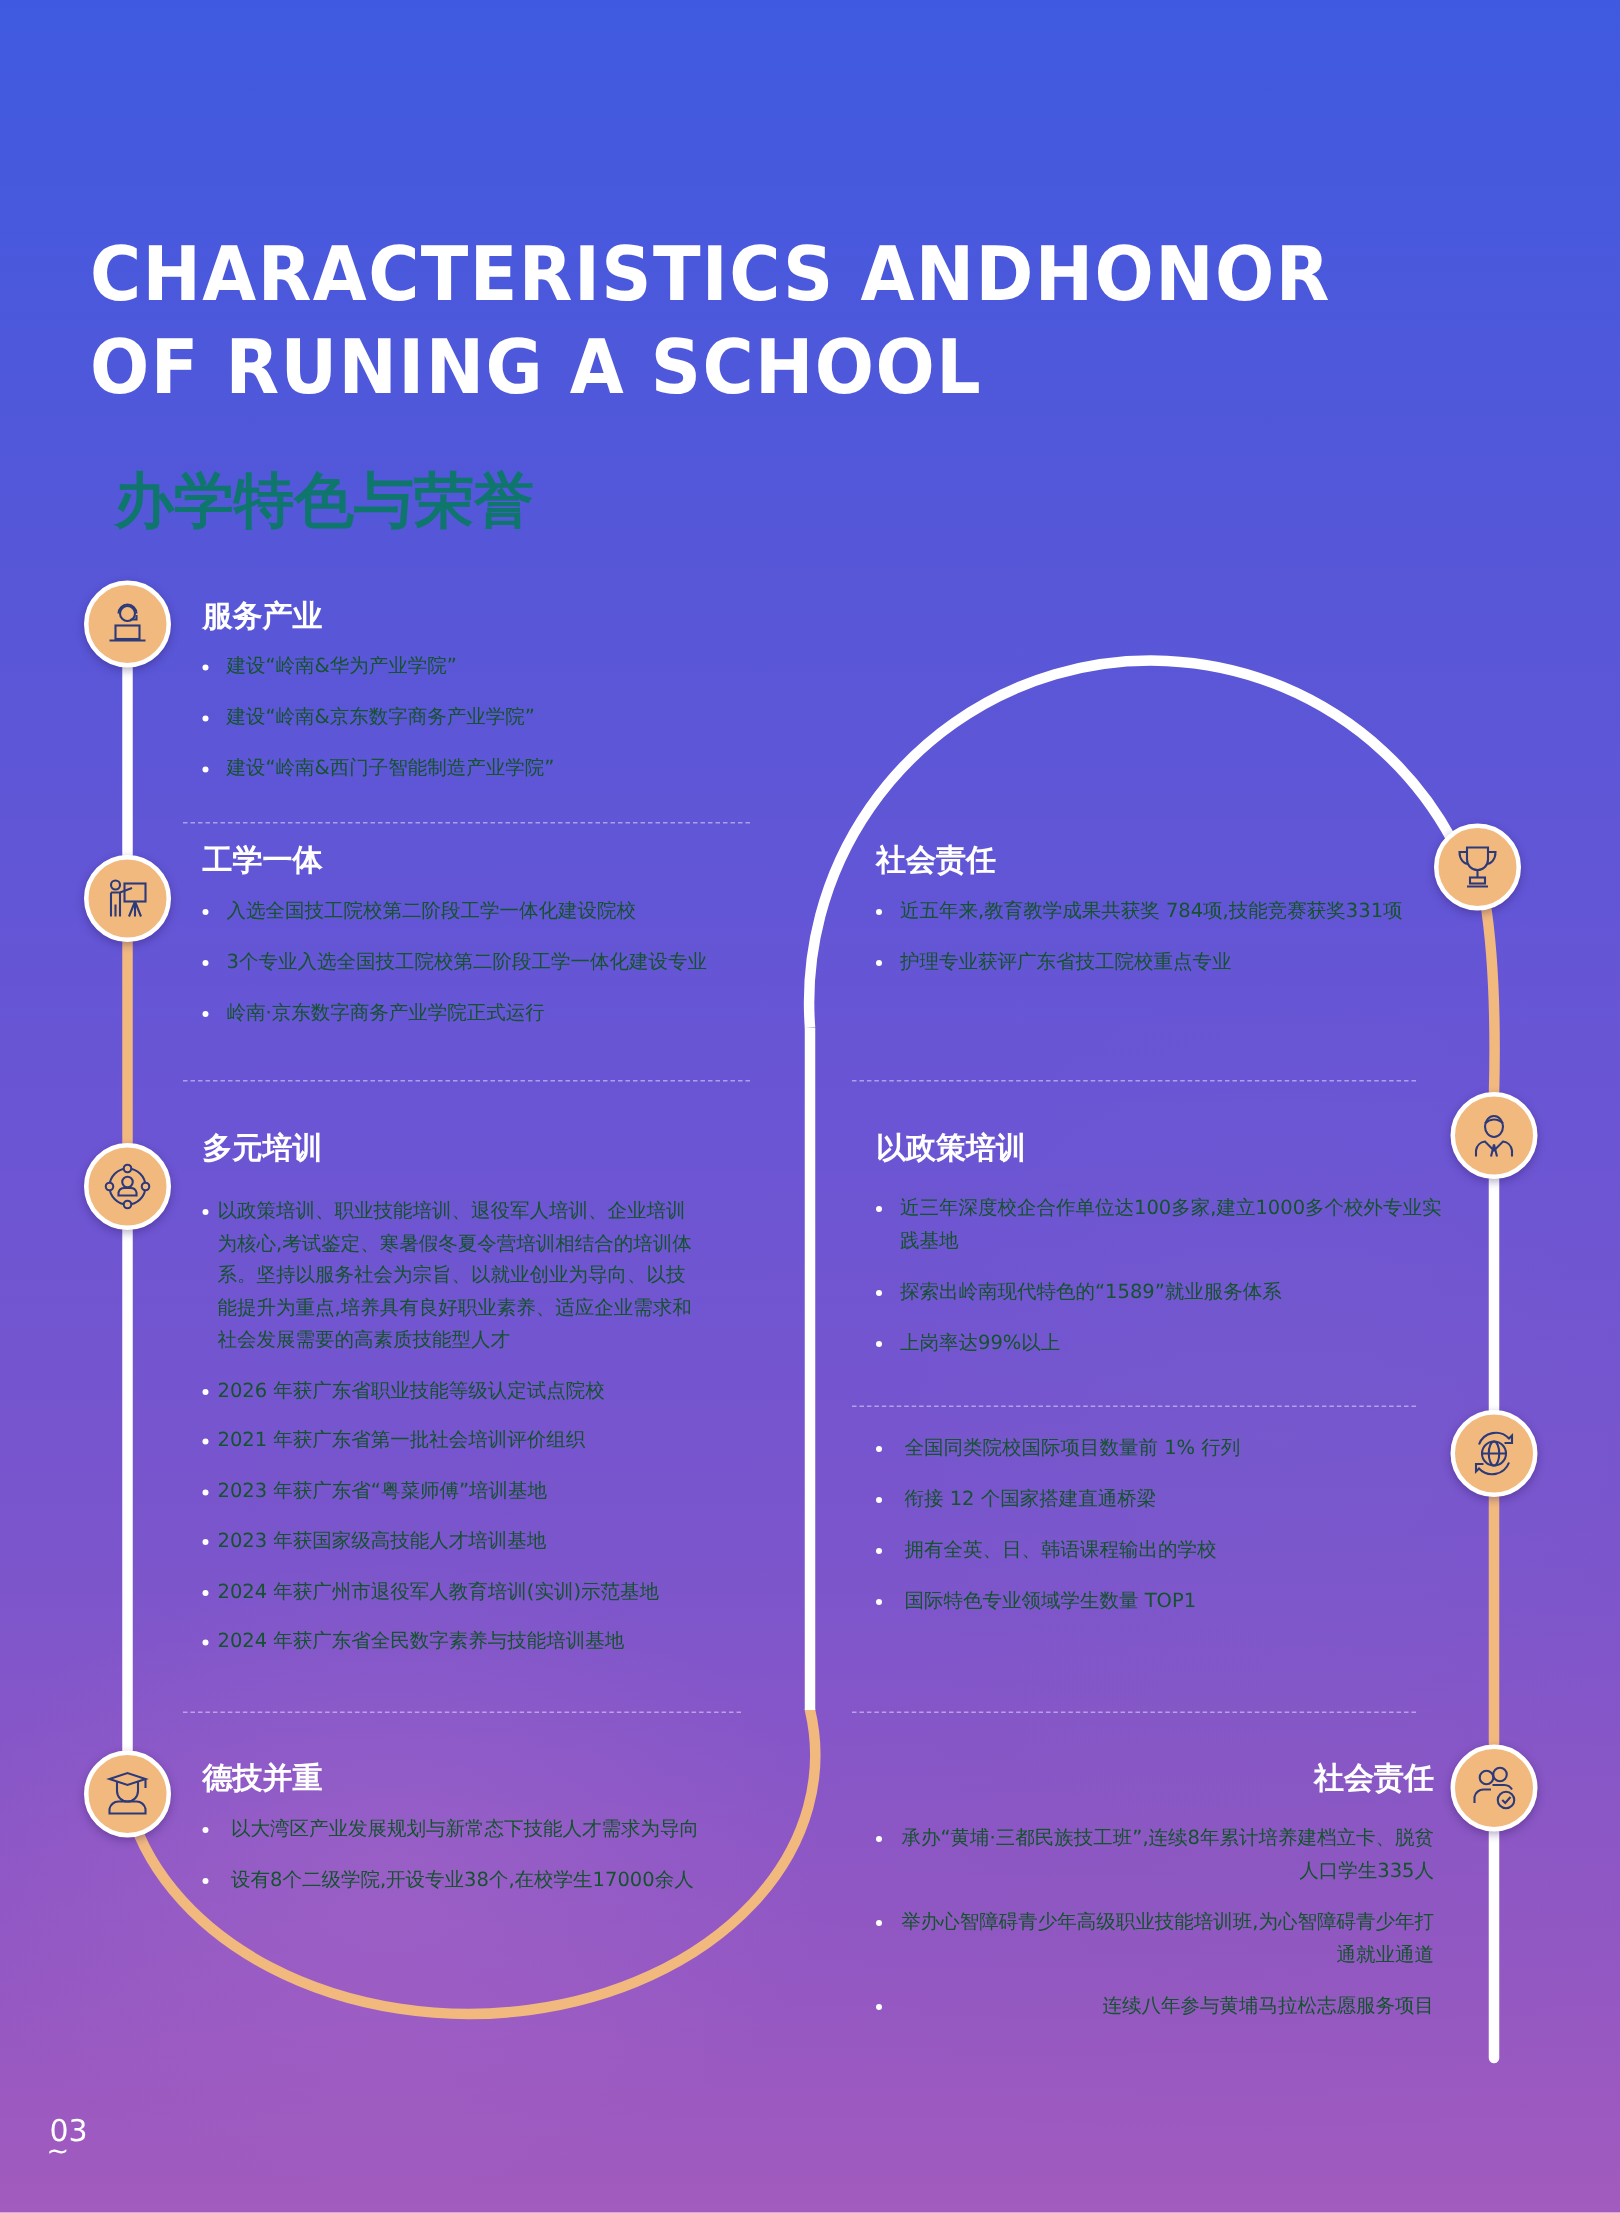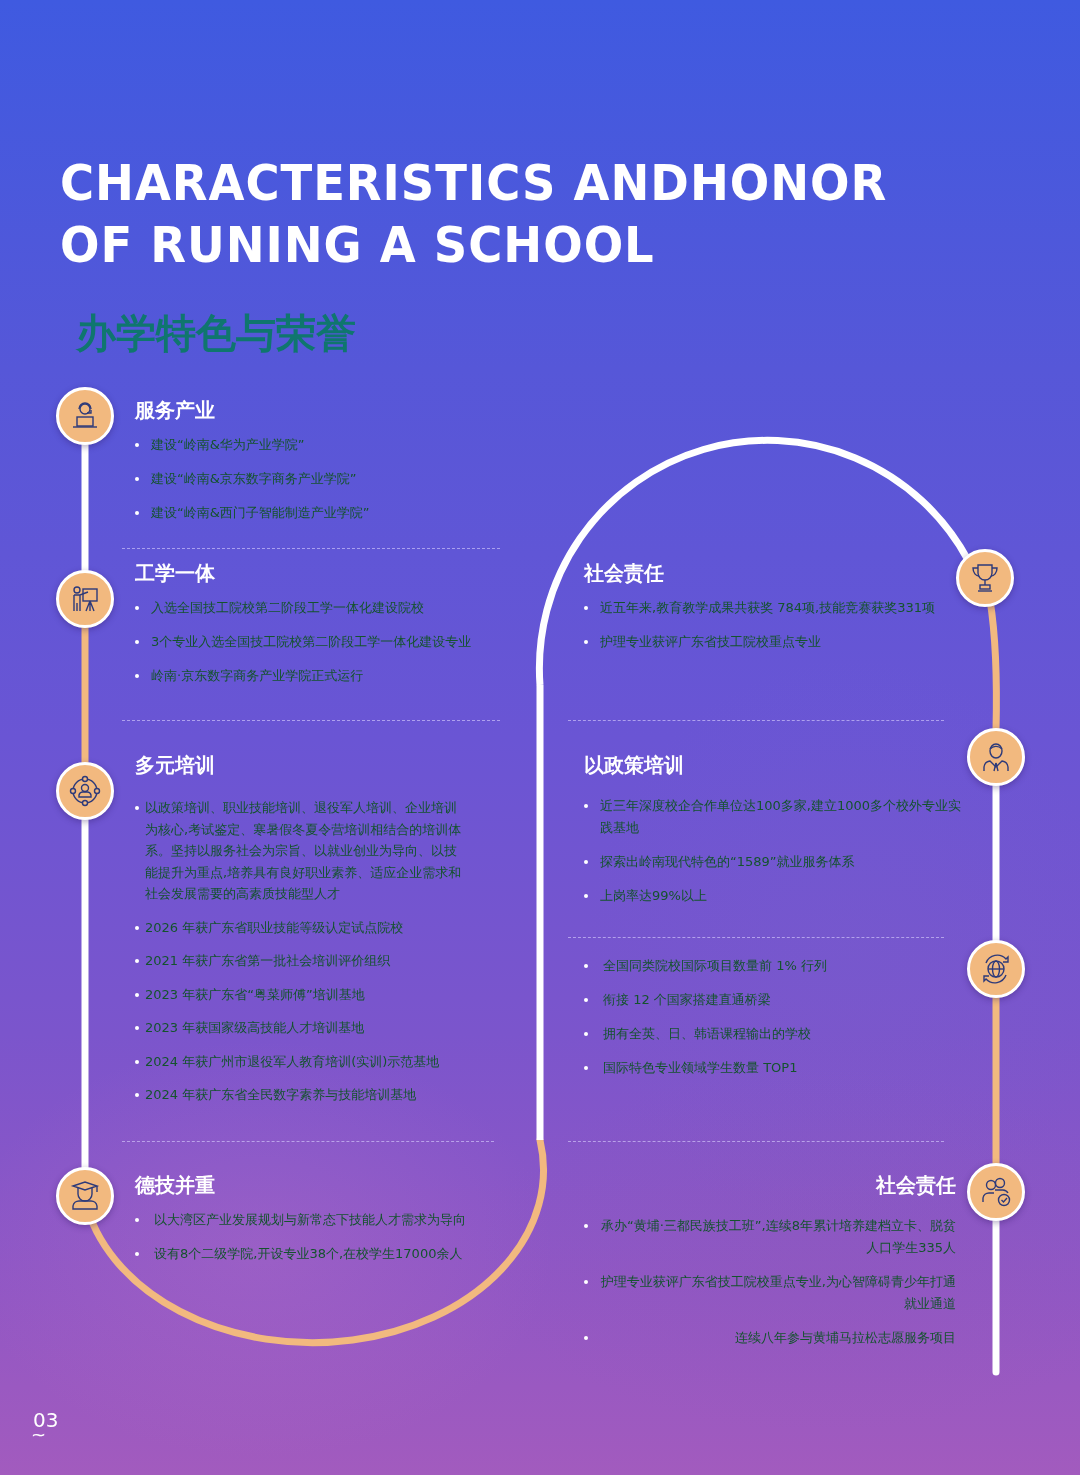--- a/index.html
+++ b/index.html
@@ -207,19 +207,19 @@
     <li style="padding-left:19px;">衔接 12 个国家搭建直通桥梁</li>
     <li style="padding-left:19px;">拥有全英、日、韩语课程输出的学校</li>
     <li style="padding-left:19px;">国际特色专业领域学生数量 TOP1</li>
   </ul>
 </div>
 
 <div class="sec" style="left:584px;top:1172px;width:372px;text-align:right;">
   <h2 style="margin-bottom:16px;">社会责任</h2>
   <ul>
     <li>承办“黄埔·三都民族技工班”,连续8年累计培养建档立卡、脱贫人口学生335人</li>
-    <li>护理专业获评广东省技工院校重点专业,为心智障碍青少年打通就业通道</li>
+    <li>举办心智障碍青少年高级职业技能培训班,为心智障碍青少年打通就业通道</li>
     <li>连续八年参与黄埔马拉松志愿服务项目</li>
   </ul>
 </div>
 
 <div class="pageno">03</div>
 <div class="pagetilde">~</div>
 
 </body></html>

